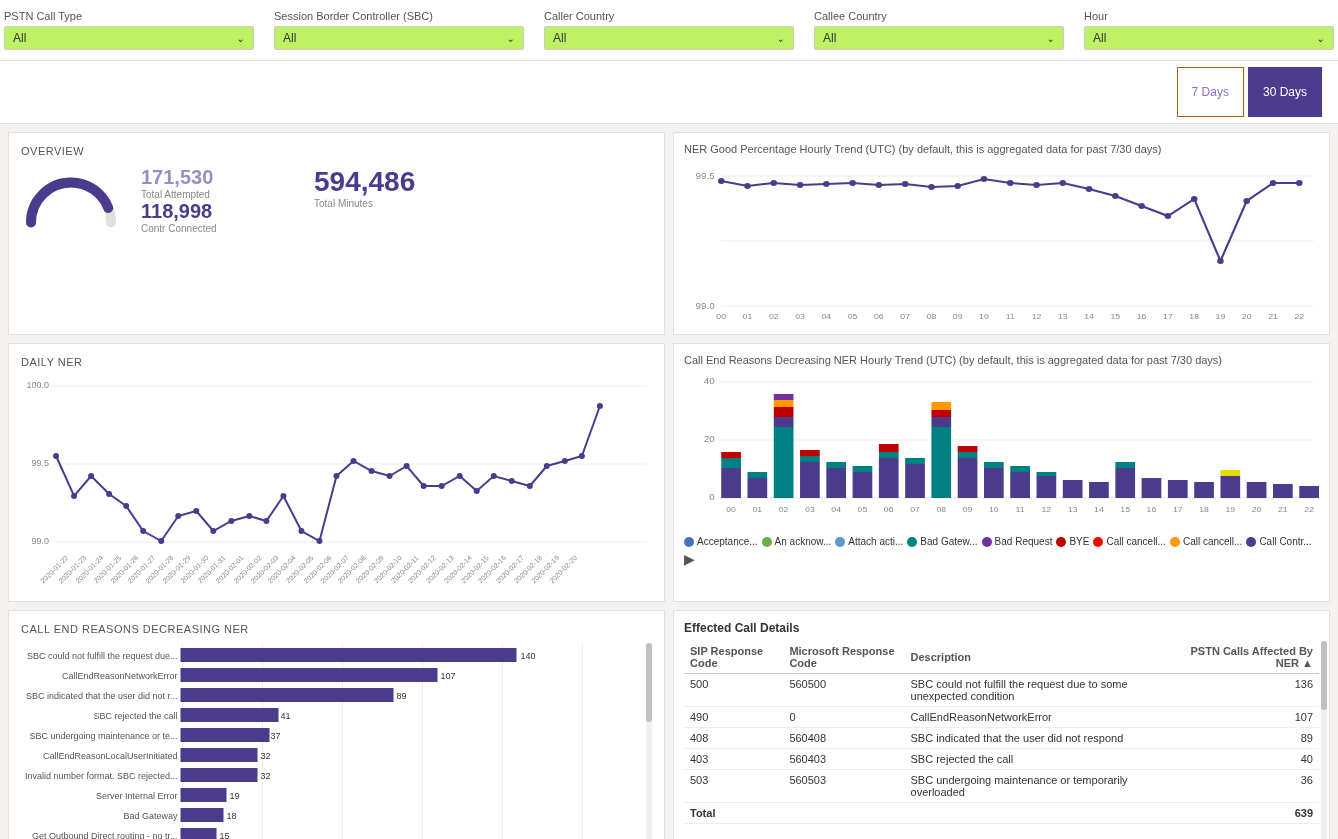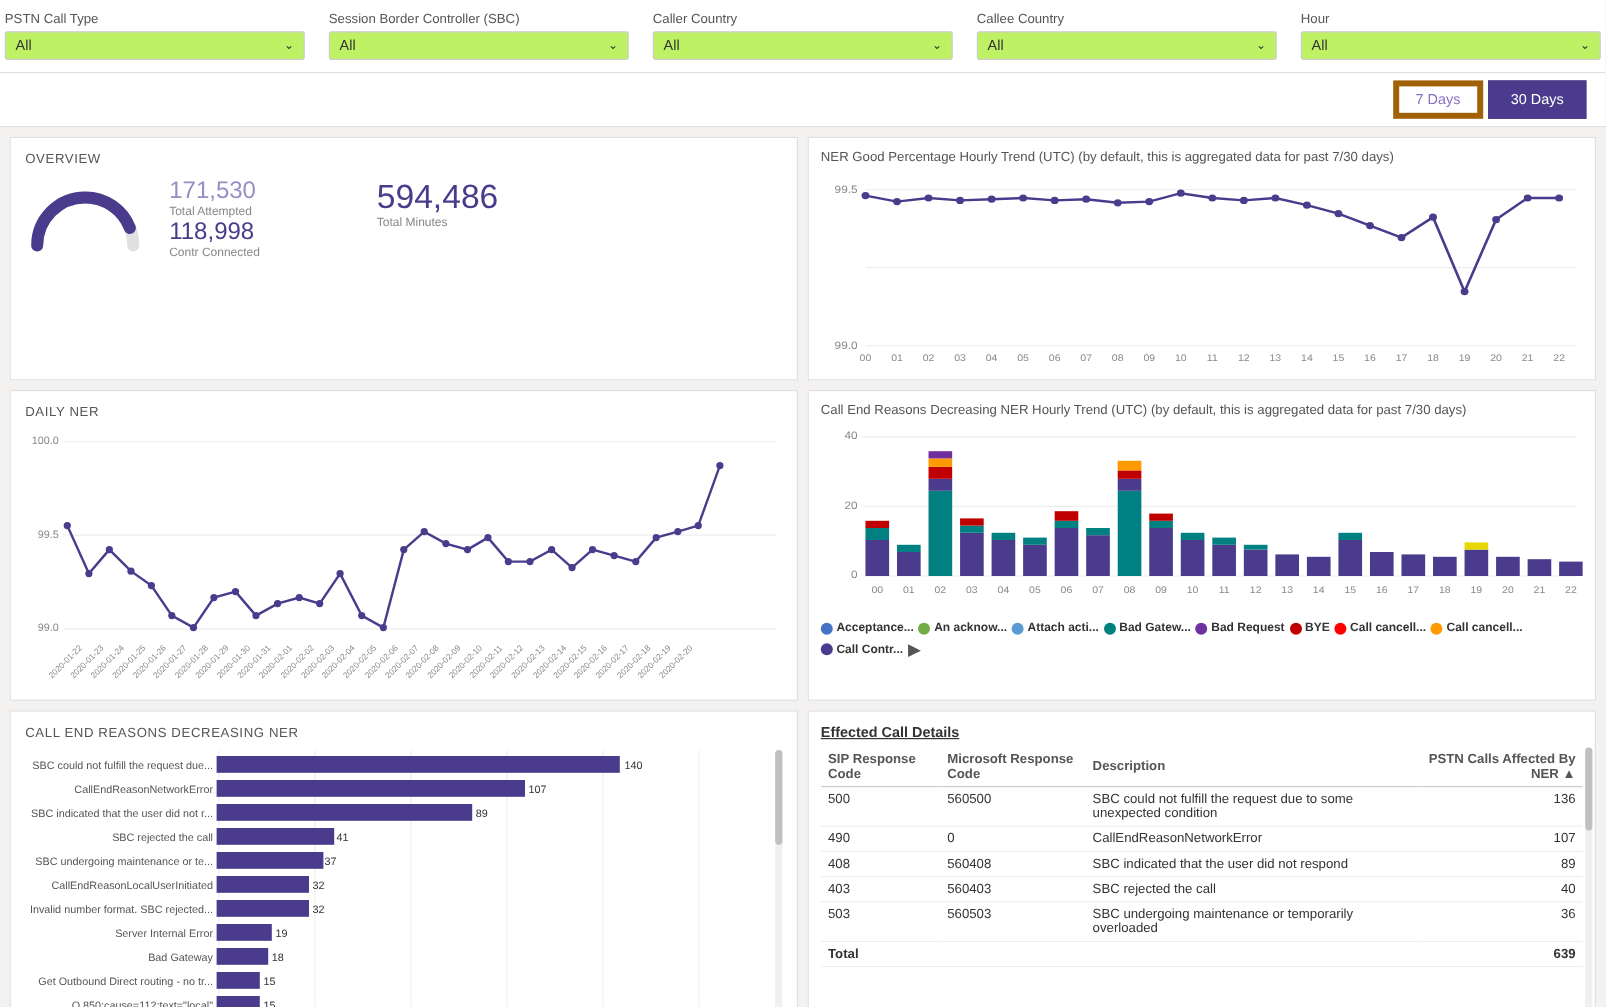--- a/index.html
+++ b/index.html
@@ -32,22 +32,22 @@
 
     .toolbar {
       background: #fff;
       padding: 6px 16px;
       display: flex;
       justify-content: flex-end;
       gap: 4px;
       border-bottom: 1px solid #e0e0e0;
     }
     .day-btn {
-      padding: 4px 14px;
-      border: 5px solid #a16207;
+      padding: 17px 14px;
+      border: 1px solid #a16207;
       cursor: pointer;
       font-size: 12px;
       background: #fff;
       color: #8b6fc4;
     }
     .day-btn.active { background: #4b3b8c; color: #fff; border-color: #4b3b8c; }
 
     .main-grid {
       display: grid;
       grid-template-columns: 1fr 1fr;
@@ -91,21 +91,21 @@
       flex-shrink: 0;
     }
     .gauge-svg { width: 100px; height: 70px; }
     .stats-grid {
       display: grid;
       grid-template-columns: 1fr 1fr 1fr;
       gap: 8px;
       flex: 1;
     }
     .stat-item { display: flex; flex-direction: column; }
-    .stat-value { font-size: 22px; font-weight: 400; color: #4b3b8c; }
+    .stat-value { font-size: 22px; font-weight: 700; color: #4b3b8c; }
     .stat-value.large { font-size: 28px; }
     .stat-label { font-size: 10px; color: #888; }
 
     
     .daily-ner-card {
       grid-column: 1;
       grid-row: 2;
     }
 
     
@@ -149,30 +149,30 @@
       color: #555;
       font-size: 11px;
     }
     .data-table td {
       padding: 4px 6px;
       border-bottom: 1px solid #eee;
       vertical-align: top;
     }
     .data-table tr.total-row td { font-weight: 600; border-top: 1px solid #ccc; }
     .table-header-row { display: flex; justify-content: space-between; align-items: center; margin-bottom: 6px; }
-    .table-title { font-size: 12px; font-weight: 600; color: #333; text-decoration: underline; }
+    .table-title { font-size: 12px; font-weight: 600; color: #333; }
 
     .legend-container {
       display: flex;
       flex-wrap: wrap;
       gap: 4px;
       margin-top: 6px;
       font-size: 10px;
     }
-    .legend-item { display: flex; align-items: center; gap: 3px; font-weight: bold; }
+    .legend-item { display: flex; align-items: center; gap: 3px; }
     .legend-dot { width: 10px; height: 10px; border-radius: 50%; flex-shrink: 0; }
   </style>
 </head>
 <body>
 
 <div class="top-filters">
   <div class="filter-group">
     <div class="filter-label">PSTN Call Type</div>
     <div class="filter-select">
       <span>All</span>

